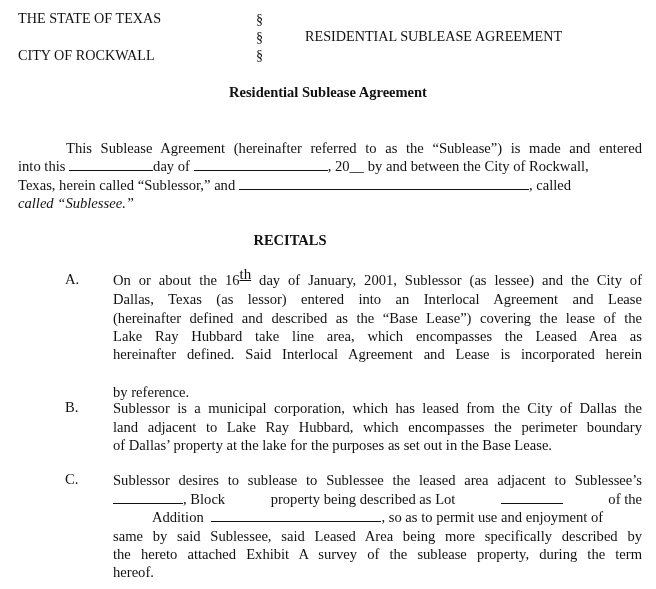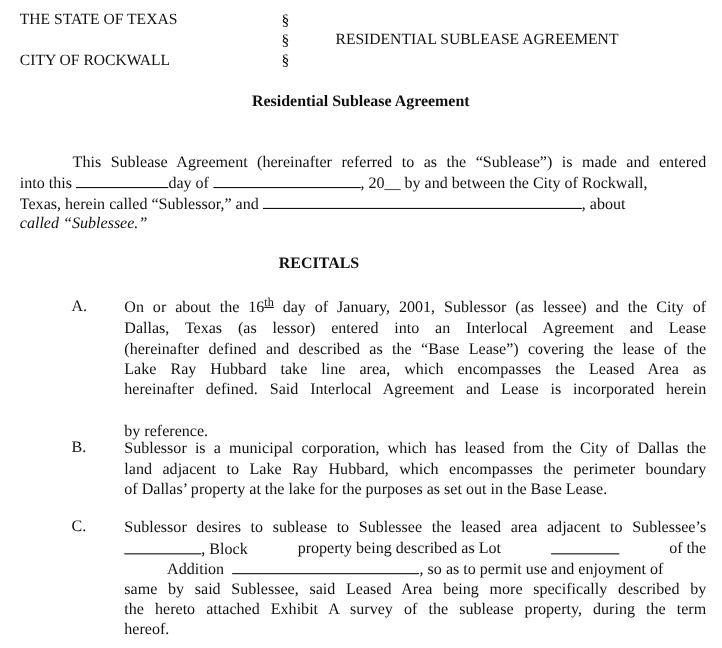--- a/index.html
+++ b/index.html
@@ -10,41 +10,41 @@
     }
     .abs { position: absolute; white-space: nowrap; }
     .bold { font-weight: normal; }
     .hdr { font-size: 14.2px; }
     .sect { font-size: 14.5px; font-weight: bold; }
     .line { position: absolute; left: 18px; width: 624px; white-space: nowrap; line-height: 18px; }
     .blank { display: inline-block; border-bottom: 1px solid #111; height: 13px; vertical-align: baseline; }
     .just { text-align: justify; text-align-last: justify; }
     .item-letter { position: absolute; left: 65px; }
     .item-line { position: absolute; left: 113px; width: 529px; white-space: nowrap; line-height: 18px; }
-    sup { font-size: 11px; vertical-align: super; line-height: 0; text-decoration: underline; }
+    sup { font-size: 15px; vertical-align: super; line-height: 0; text-decoration: underline; }
   </style>
 </head>
 <body>
 
 <div class="abs bold hdr" style="left:18px; top:10px;">THE STATE OF TEXAS</div>
 <div class="abs bold hdr" style="left:18px; top:47px;">CITY OF ROCKWALL</div>
 <div class="abs bold hdr" style="left:256px; top:11px;">§</div>
 <div class="abs bold hdr" style="left:256px; top:29px;">§</div>
 <div class="abs bold hdr" style="left:256px; top:47px;">§</div>
 <div class="abs bold hdr" style="left:305px; top:28px;">RESIDENTIAL SUBLEASE AGREEMENT</div>
 
 <div class="abs sect" style="left:0; width:656px; text-align:center; top:84px;">Residential Sublease Agreement</div>
 
 <div>
   <div class="line just" style="top:139px; left:66px; width:576px;">This Sublease Agreement (hereinafter referred to as the “Sublease”) is made and entered</div>
   <div class="line" style="top:157px;">
     <span>into this </span><span class="blank" style="width:84px;"></span><span>day of </span><span class="blank" style="width:134px;"></span><span>, 20__ by and between the City of Rockwall,</span>
   </div>
   <div class="line" style="top:176px;">
-    <span>Texas, herein called “Sublessor,” and </span><span class="blank" style="width:290px;"></span><span>, about</span>
+    <span>Texas, herein called “Sublessor,” and </span><span class="blank" style="width:290px;"></span><span>, called</span>
   </div>
   <div class="line" style="top:194px;font-style:italic;">called “Sublessee.”</div>
 </div>
 
 <div class="abs sect" style="left:0; width:580px; text-align:center; top:232px;">RECITALS</div>
 
 <div>
   <div class="item-letter abs" style="top:271px;">A.</div>
   <div class="item-line just" style="top:271px;"><span>On or about the 16</span><sup>th</sup> <span>day of January, 2001, Sublessor (as lessee) and the City of</span></div>
   <div class="item-line just" style="top:290px;">Dallas, Texas (as lessor) entered into an Interlocal Agreement and Lease</div>

